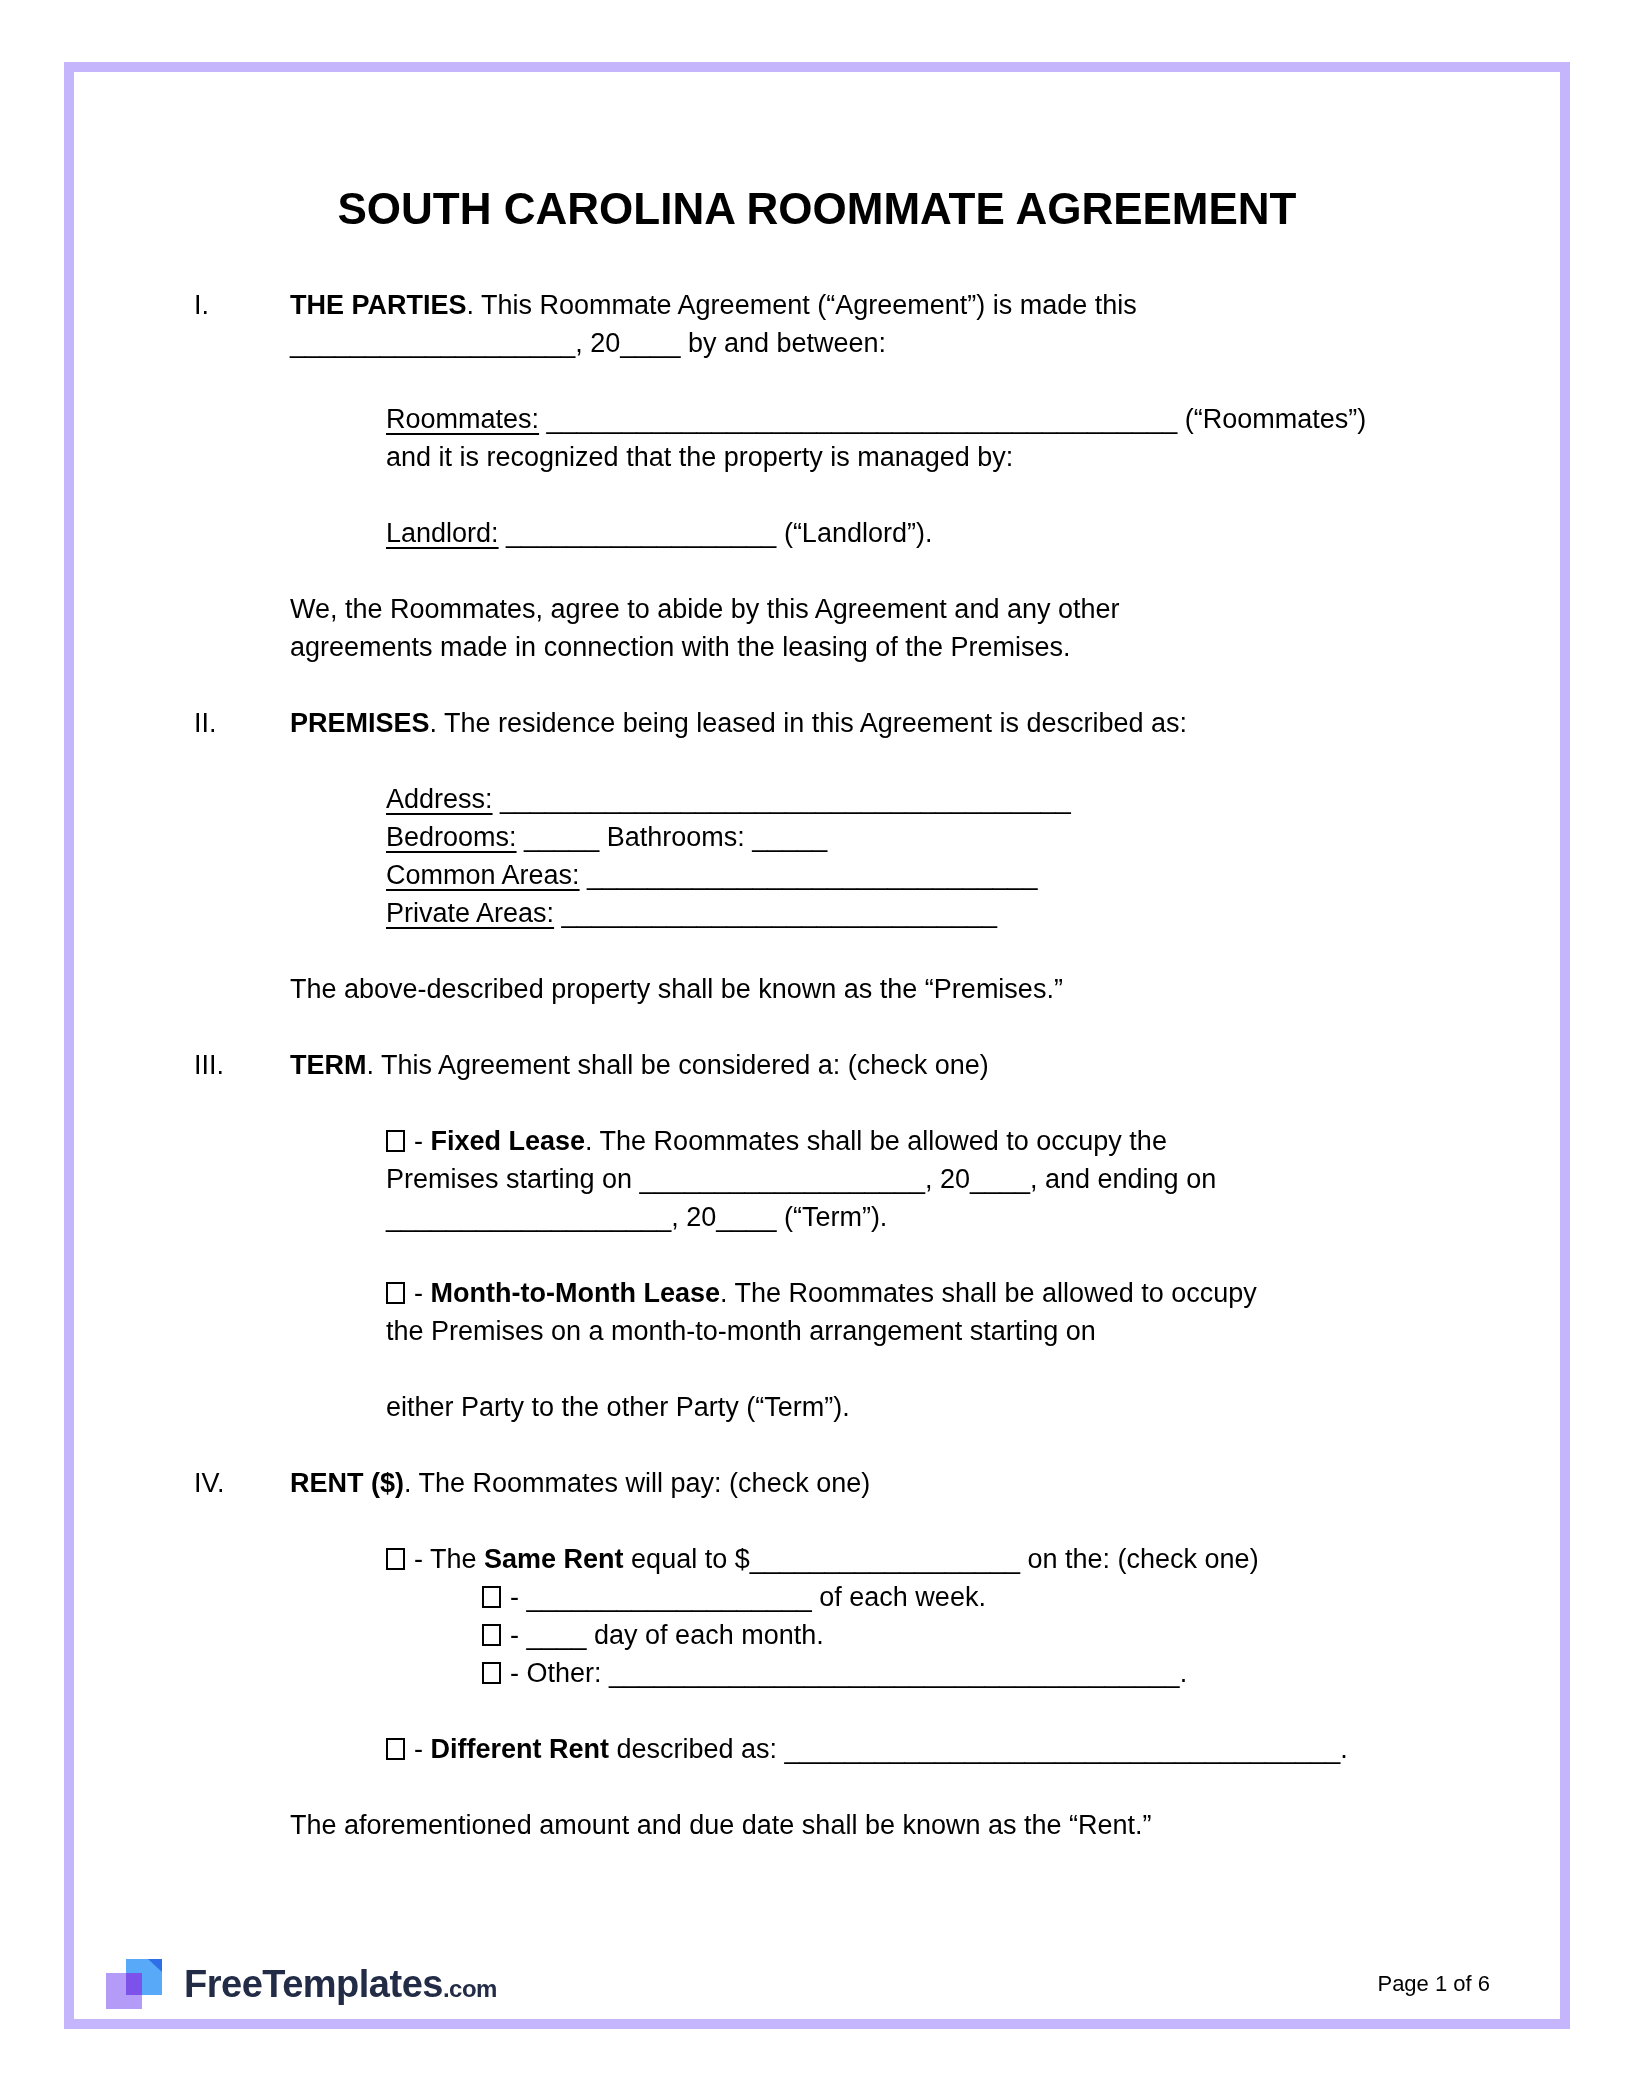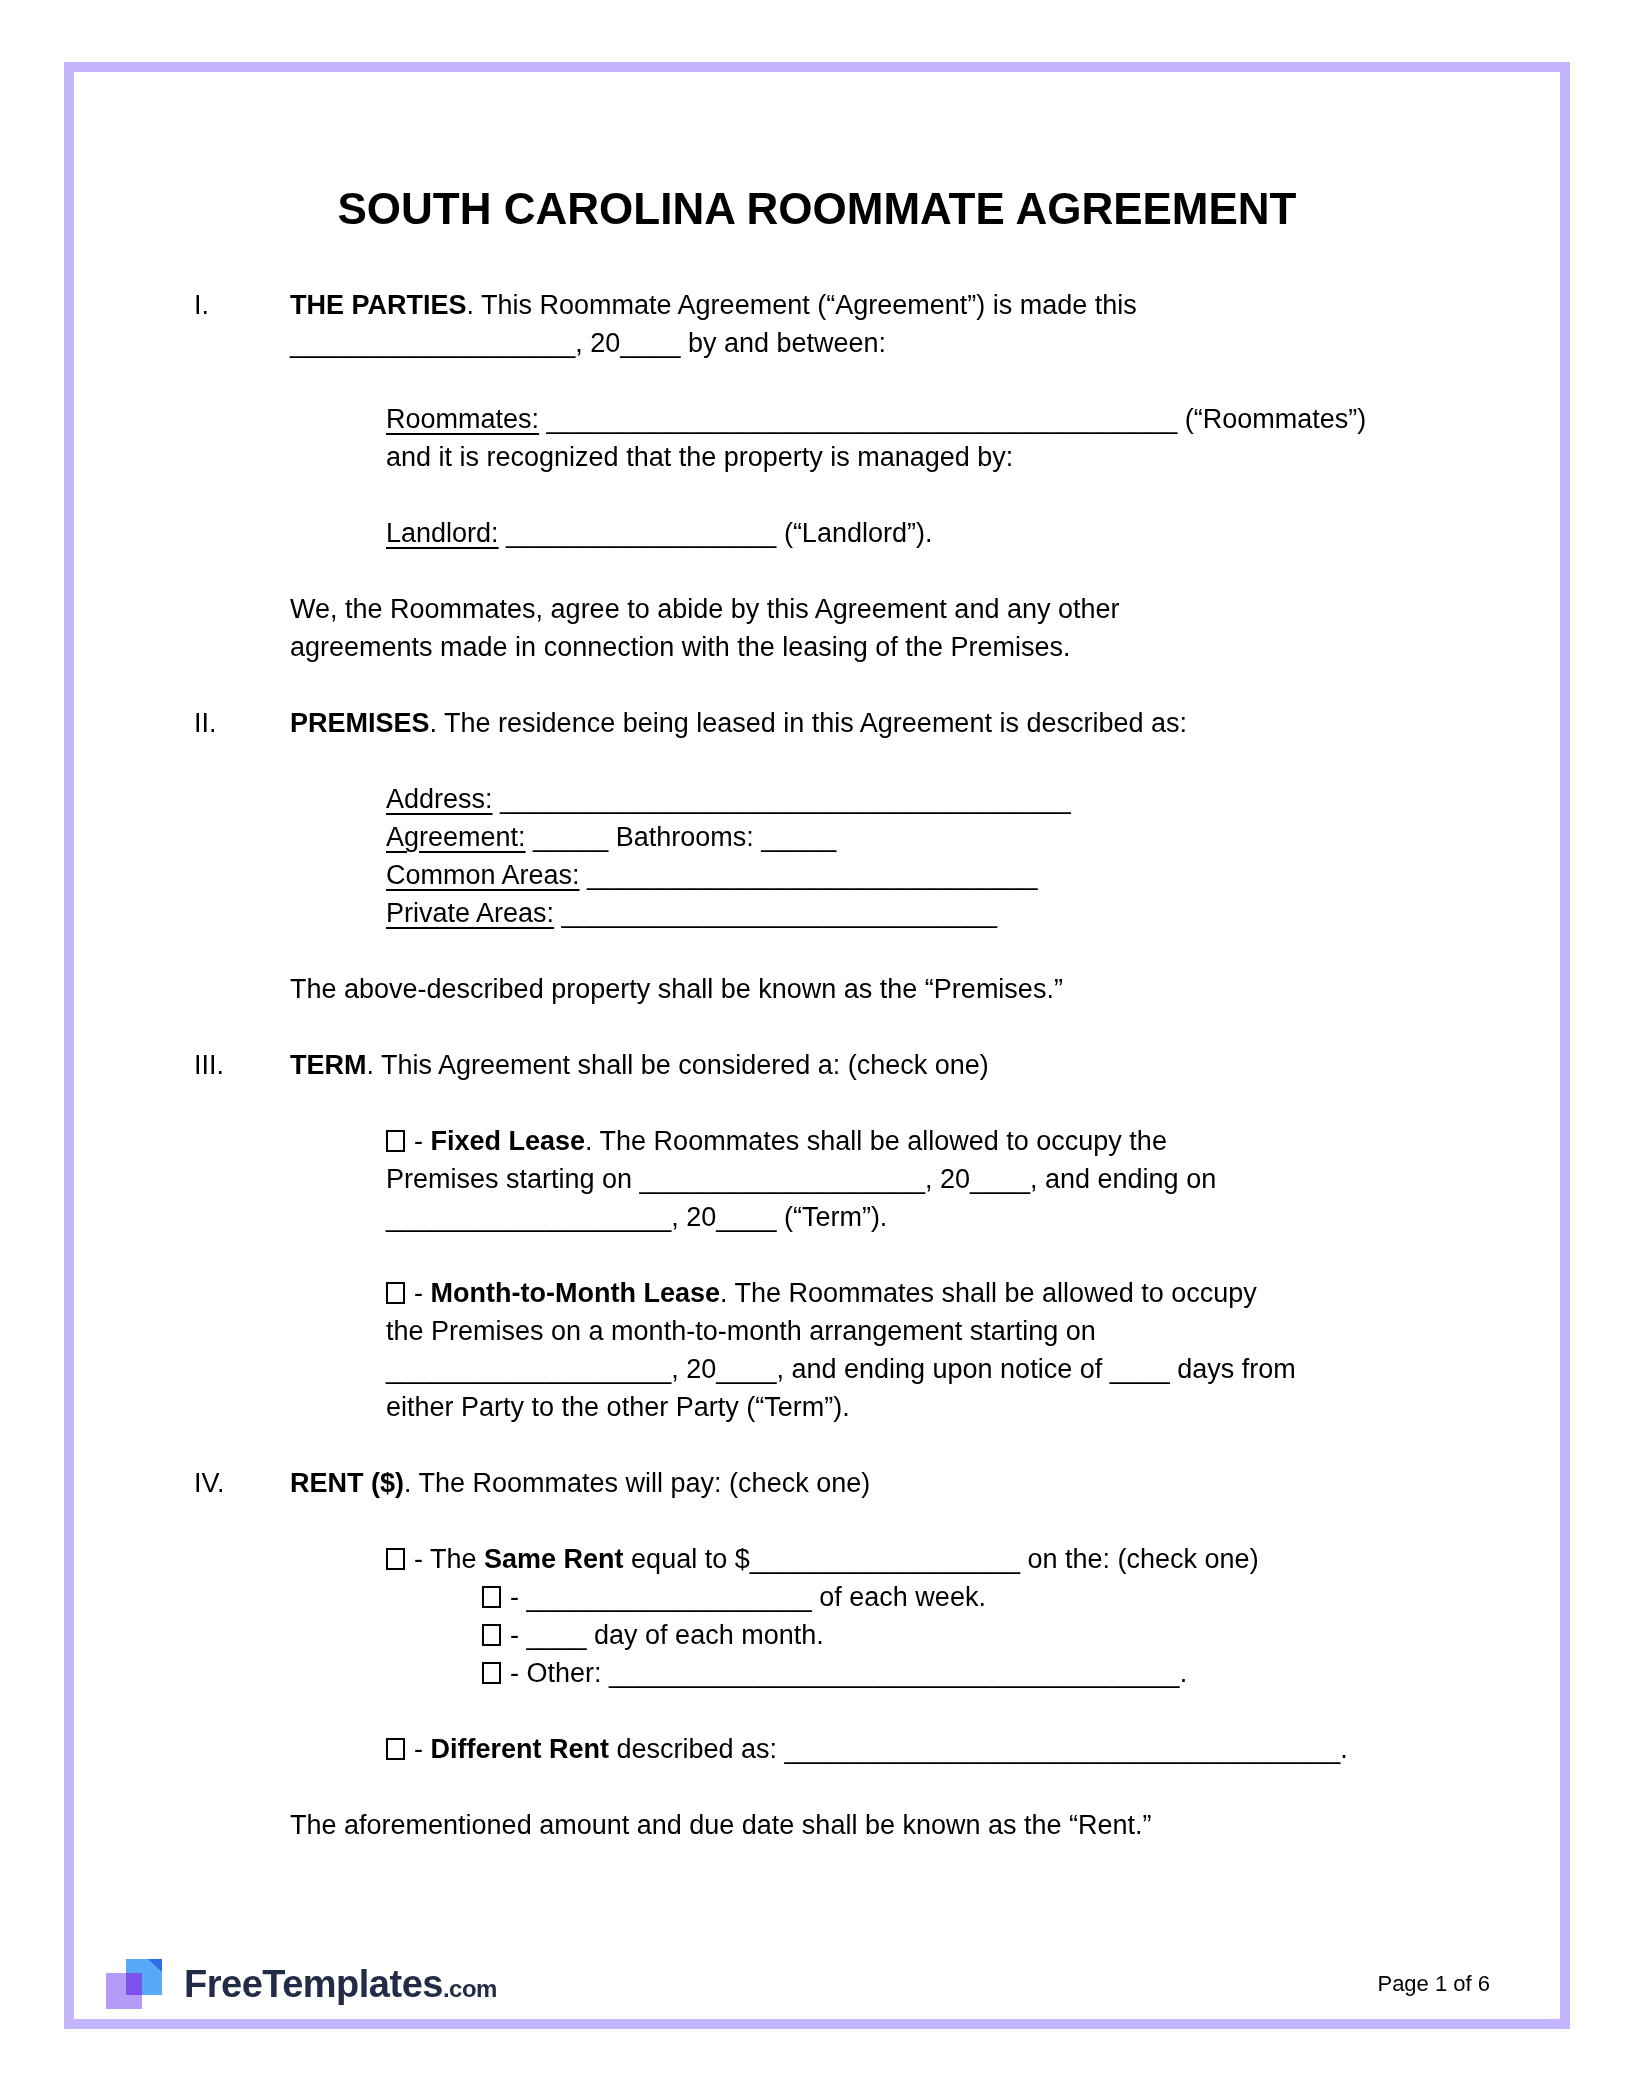--- a/index.html
+++ b/index.html
@@ -50,21 +50,21 @@
         <span>We, the Roommates, agree to abide by this Agreement and any other</span><br>
         <span>agreements made in connection with the leasing of the Premises.</span>
       </div>
 
       <div class="para">
         <span class="num">II.</span><b>PREMISES</b><span>. The residence being leased in this Agreement is described as:</span>
       </div>
 
       <div class="para ind">
         <u>Address:</u><span> ______________________________________</span><br>
-        <u>Agreement:</u><span> _____ </span><span>Bathrooms:</span><span> _____</span><br>
+        <u>Bedrooms:</u><span> _____ </span><span>Bathrooms:</span><span> _____</span><br>
         <u>Common Areas:</u><span> ______________________________</span><br>
         <u>Private Areas:</u><span> _____________________________</span>
       </div>
 
       <div class="para">
         <span>The above-described property shall be known as the “Premises.”</span>
       </div>
 
       <div class="para">
         <span class="num">III.</span><b>TERM</b><span>. This Agreement shall be considered a: (check one)</span>
@@ -72,21 +72,21 @@
 
       <div class="para ind">
         <span class="cb"></span><span>- </span><b>Fixed Lease</b><span>. The Roommates shall be allowed to occupy the</span><br>
         <span>Premises starting on ___________________, 20____, and ending on</span><br>
         <span>___________________, 20____ (“Term”).</span>
       </div>
 
       <div class="para ind">
         <span class="cb"></span><span>- </span><b>Month-to-Month Lease</b><span>. The Roommates shall be allowed to occupy</span><br>
         <span>the Premises on a month-to-month arrangement starting on</span><br>
-        <span>___________________, 20____, and ending upon notice of ____ days from</span><br>
+        <br>
         <span>either Party to the other Party (“Term”).</span>
       </div>
 
       <div class="para">
         <span class="num">IV.</span><b>RENT ($)</b><span>. The Roommates will pay: (check one)</span>
       </div>
 
       <div class="para ind">
         <span class="cb"></span><span>- The </span><b>Same Rent</b><span> equal to $__________________ on the: (check one)</span>
       </div>

